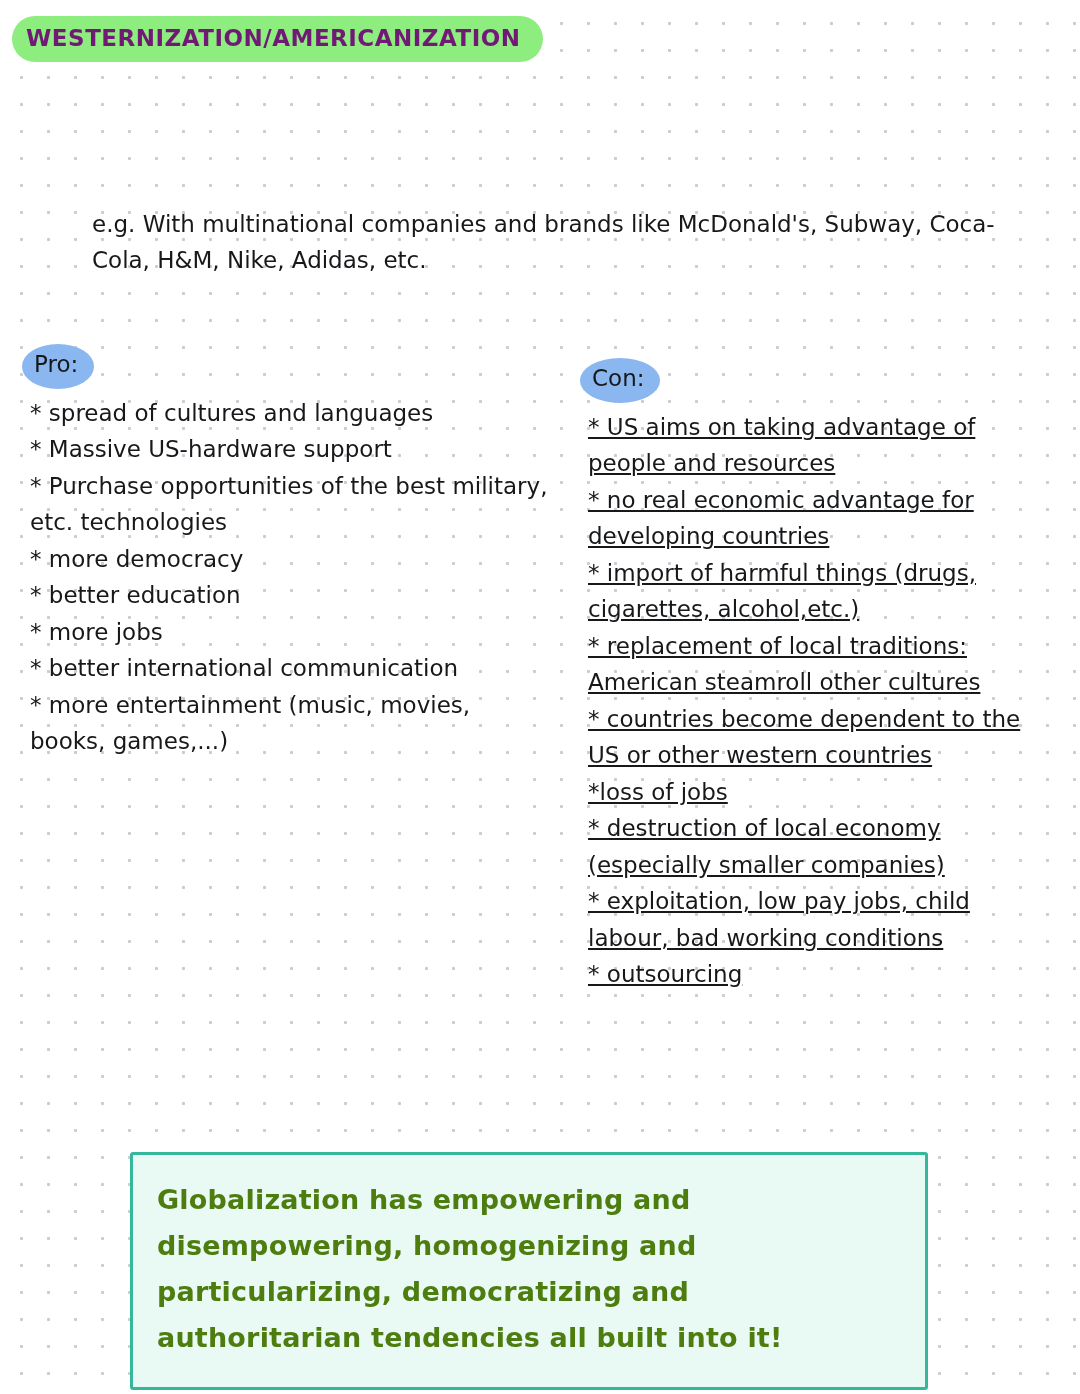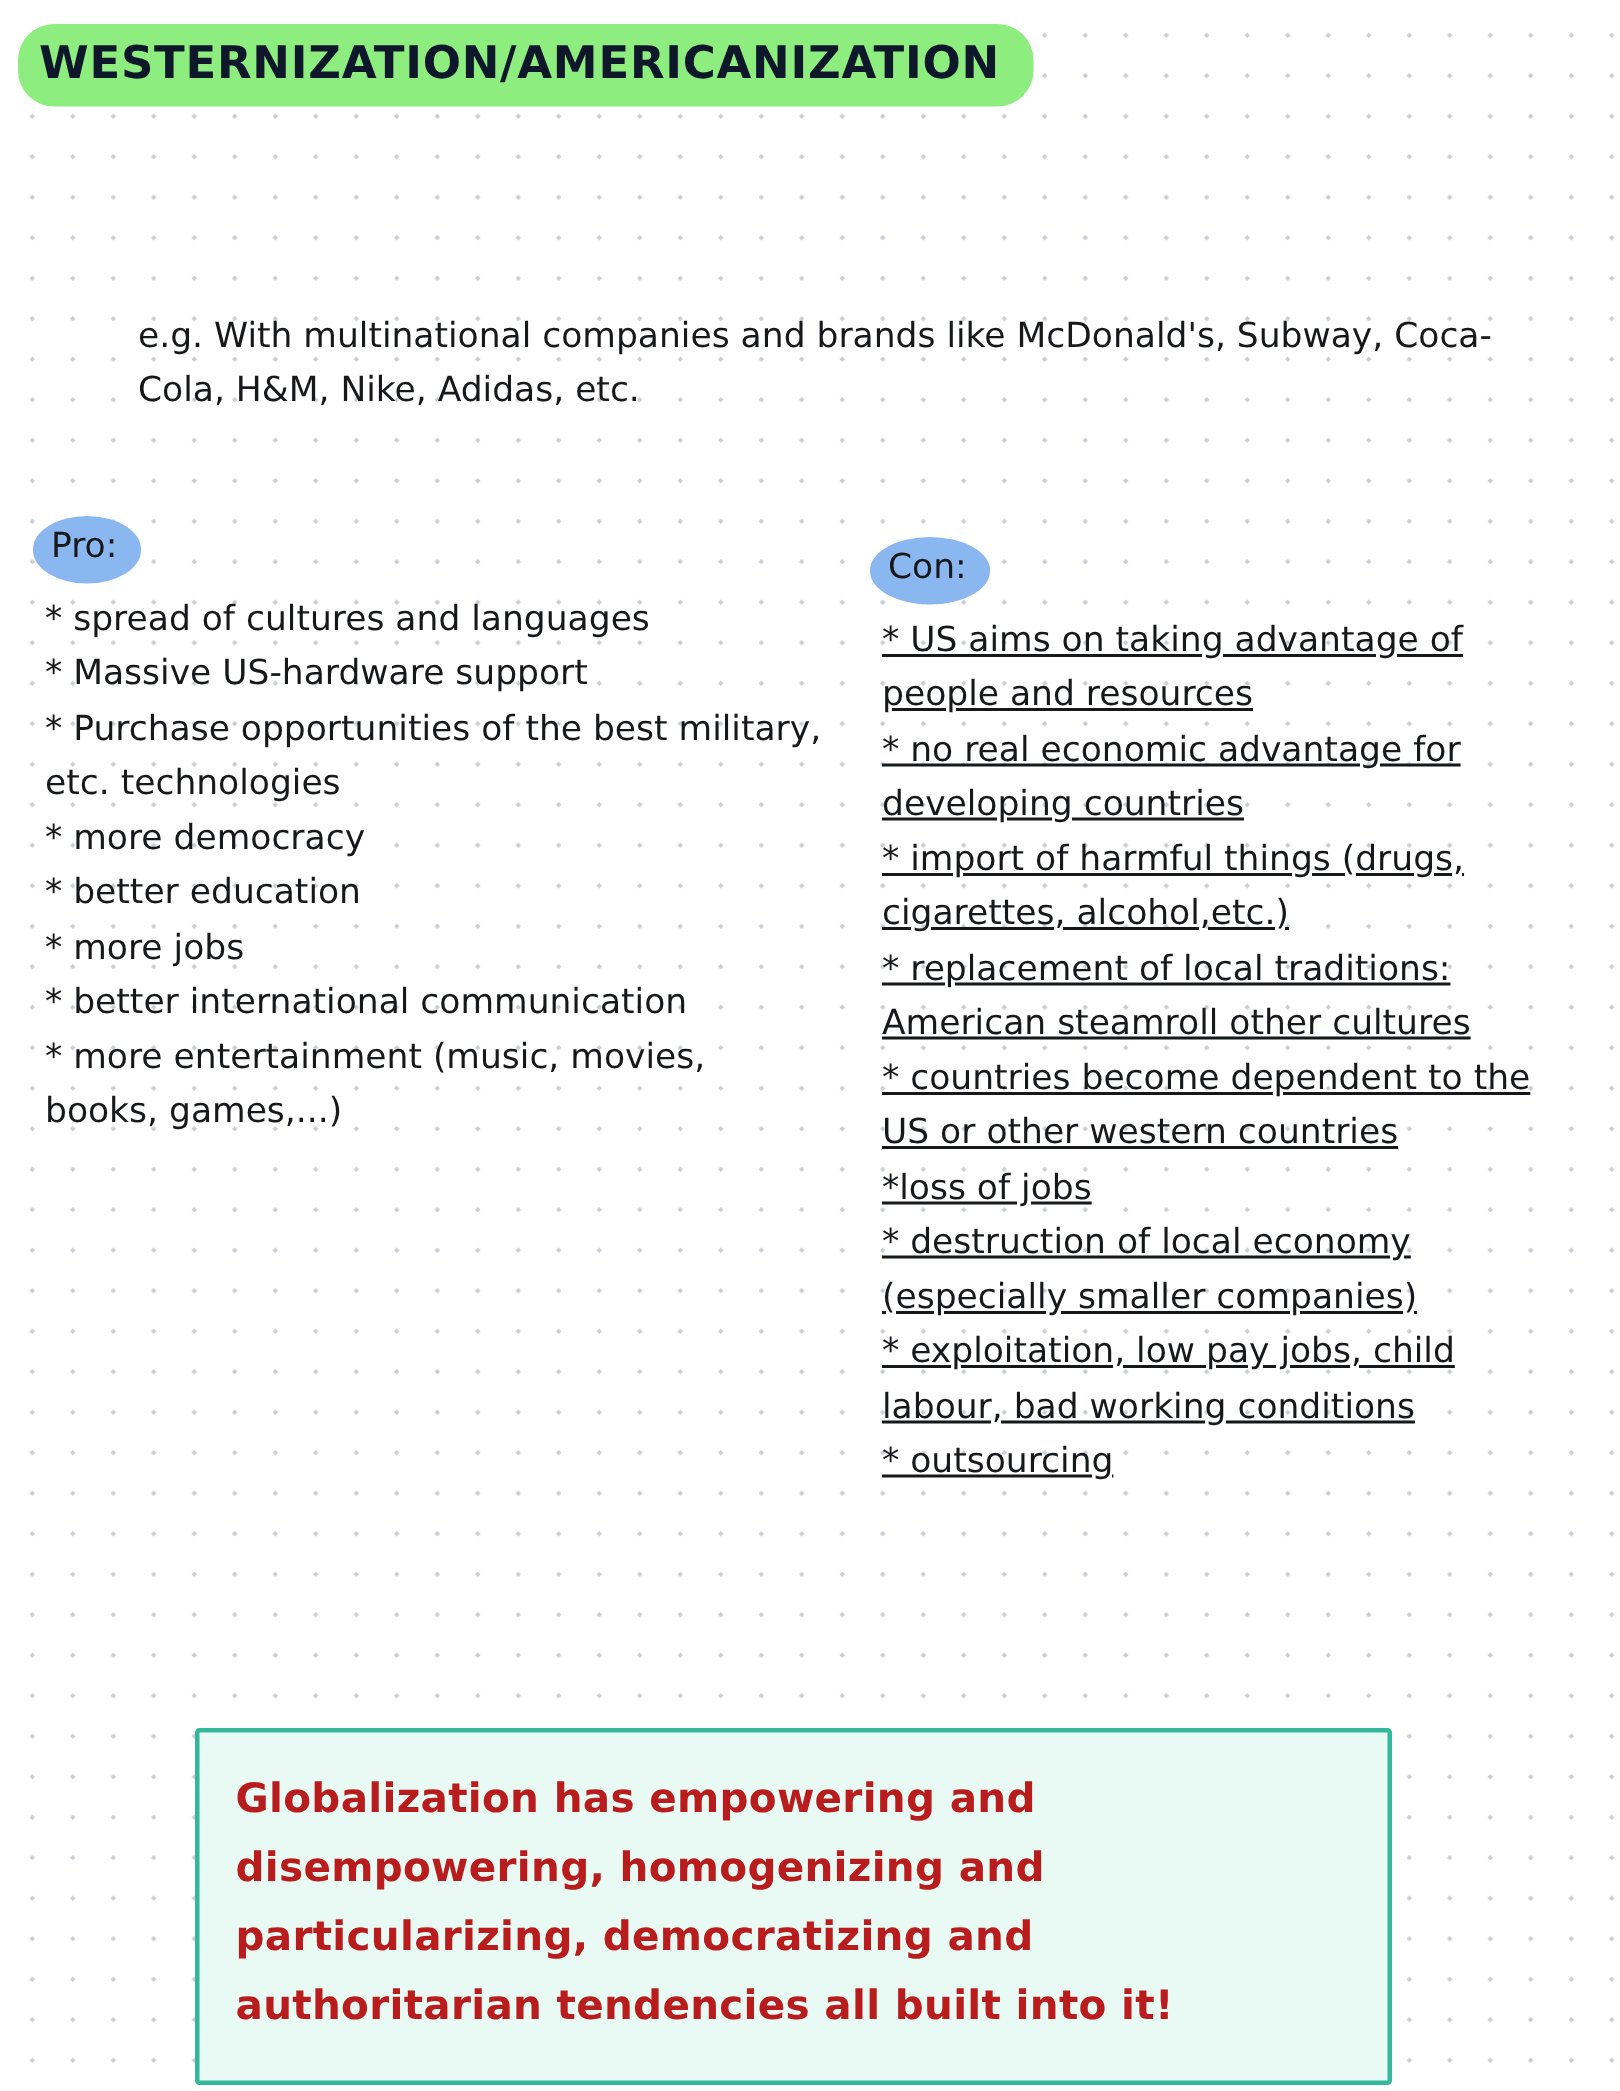--- a/index.html
+++ b/index.html
@@ -19,24 +19,24 @@
     font-family: "DejaVu Sans", sans-serif;
     color: #17181a;
   }
   .title-pill {
     position: absolute;
     top: 16px;
     left: 12px;
     background: #8ded7e;
     border-radius: 24px;
     padding: 9px 22px 11px 14px;
-    font-size: 30px;
+    font-size: 23px;
     font-weight: bold;
     letter-spacing: 0.5px;
-    color: #0f172a;
+    color: #701a75;
   }
   .intro {
     position: absolute;
     top: 94px;
     left: 18px;
     width: 1000px;
     font-size: 23px;
     line-height: 36px;
     font-weight: 500;
   }
@@ -91,21 +91,21 @@
     top: 1152px;
     left: 130px;
     width: 742px;
     border: 3px solid #35b79b;
     background: #e9f9f4;
     border-radius: 3px;
     padding: 22px 26px 26px 24px;
     box-sizing: content-box;
   }
   .quote-box .quote-text {
-    color: #b91c1c;
+    color: #4d7c0f;
     font-size: 27px;
     line-height: 46px;
     font-weight: 600;
     letter-spacing: 0.2px;
   }
 </style>
 </head>
 <body>
 
 <div class="page">

